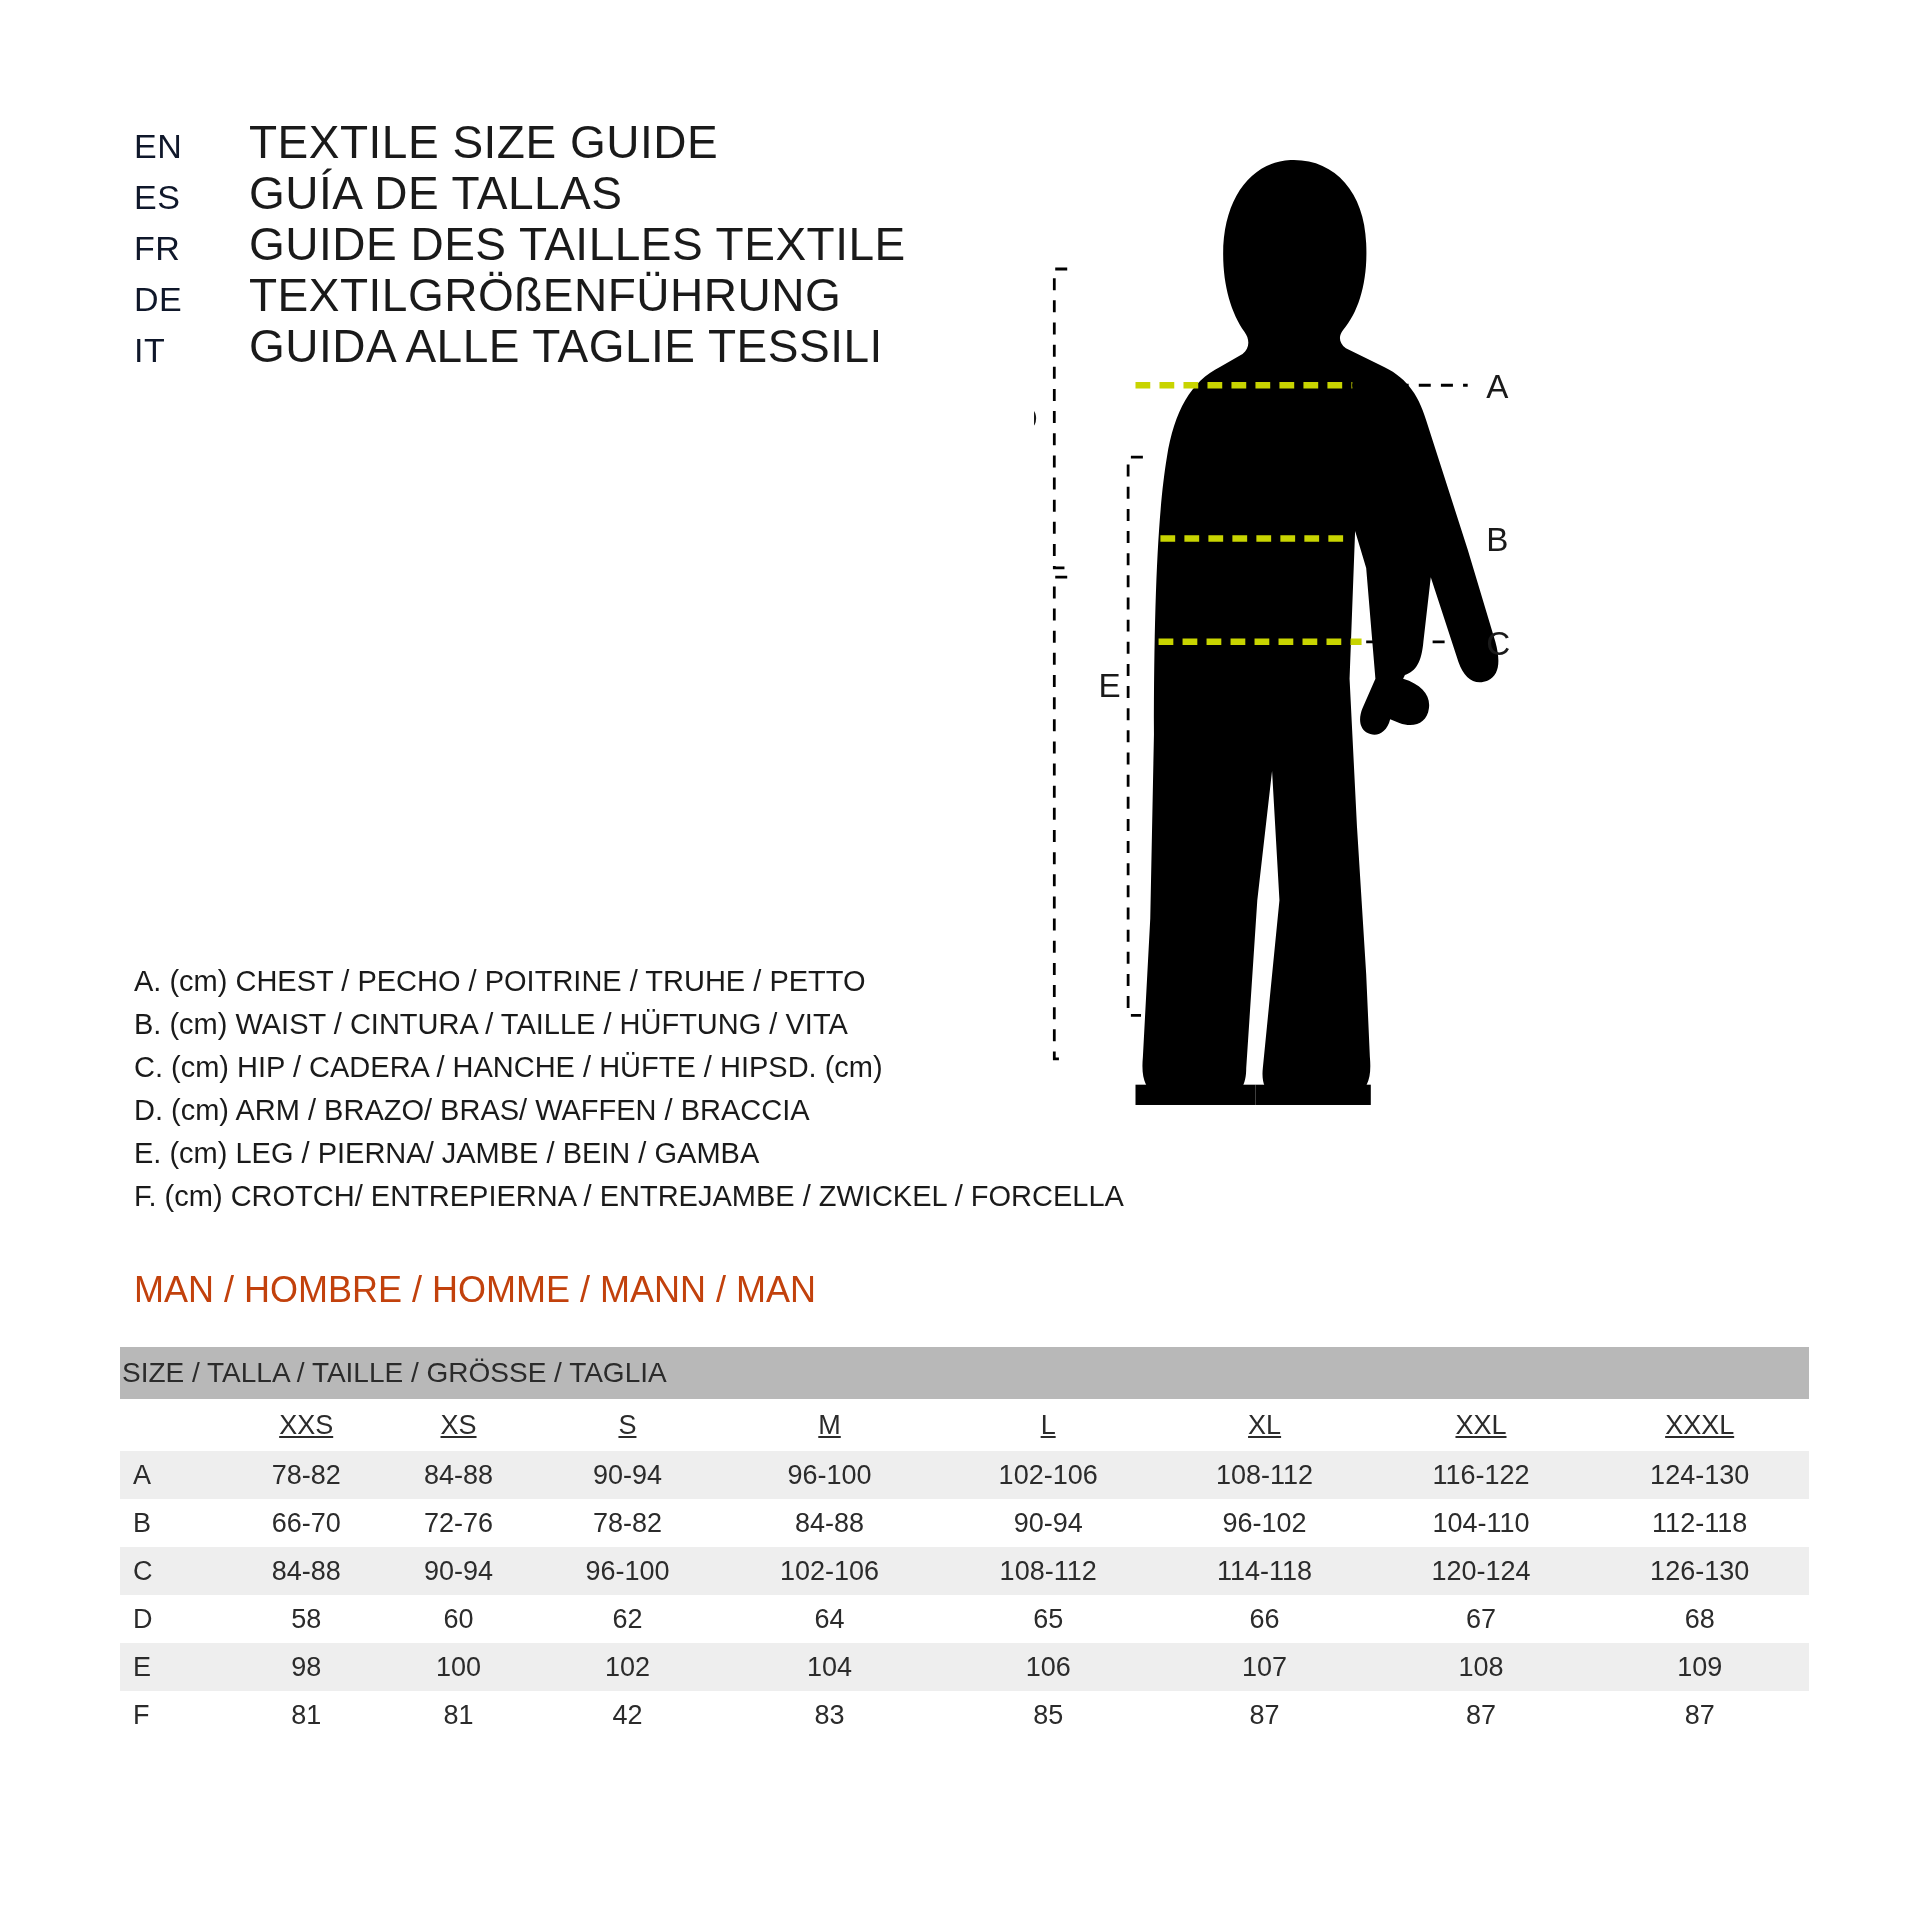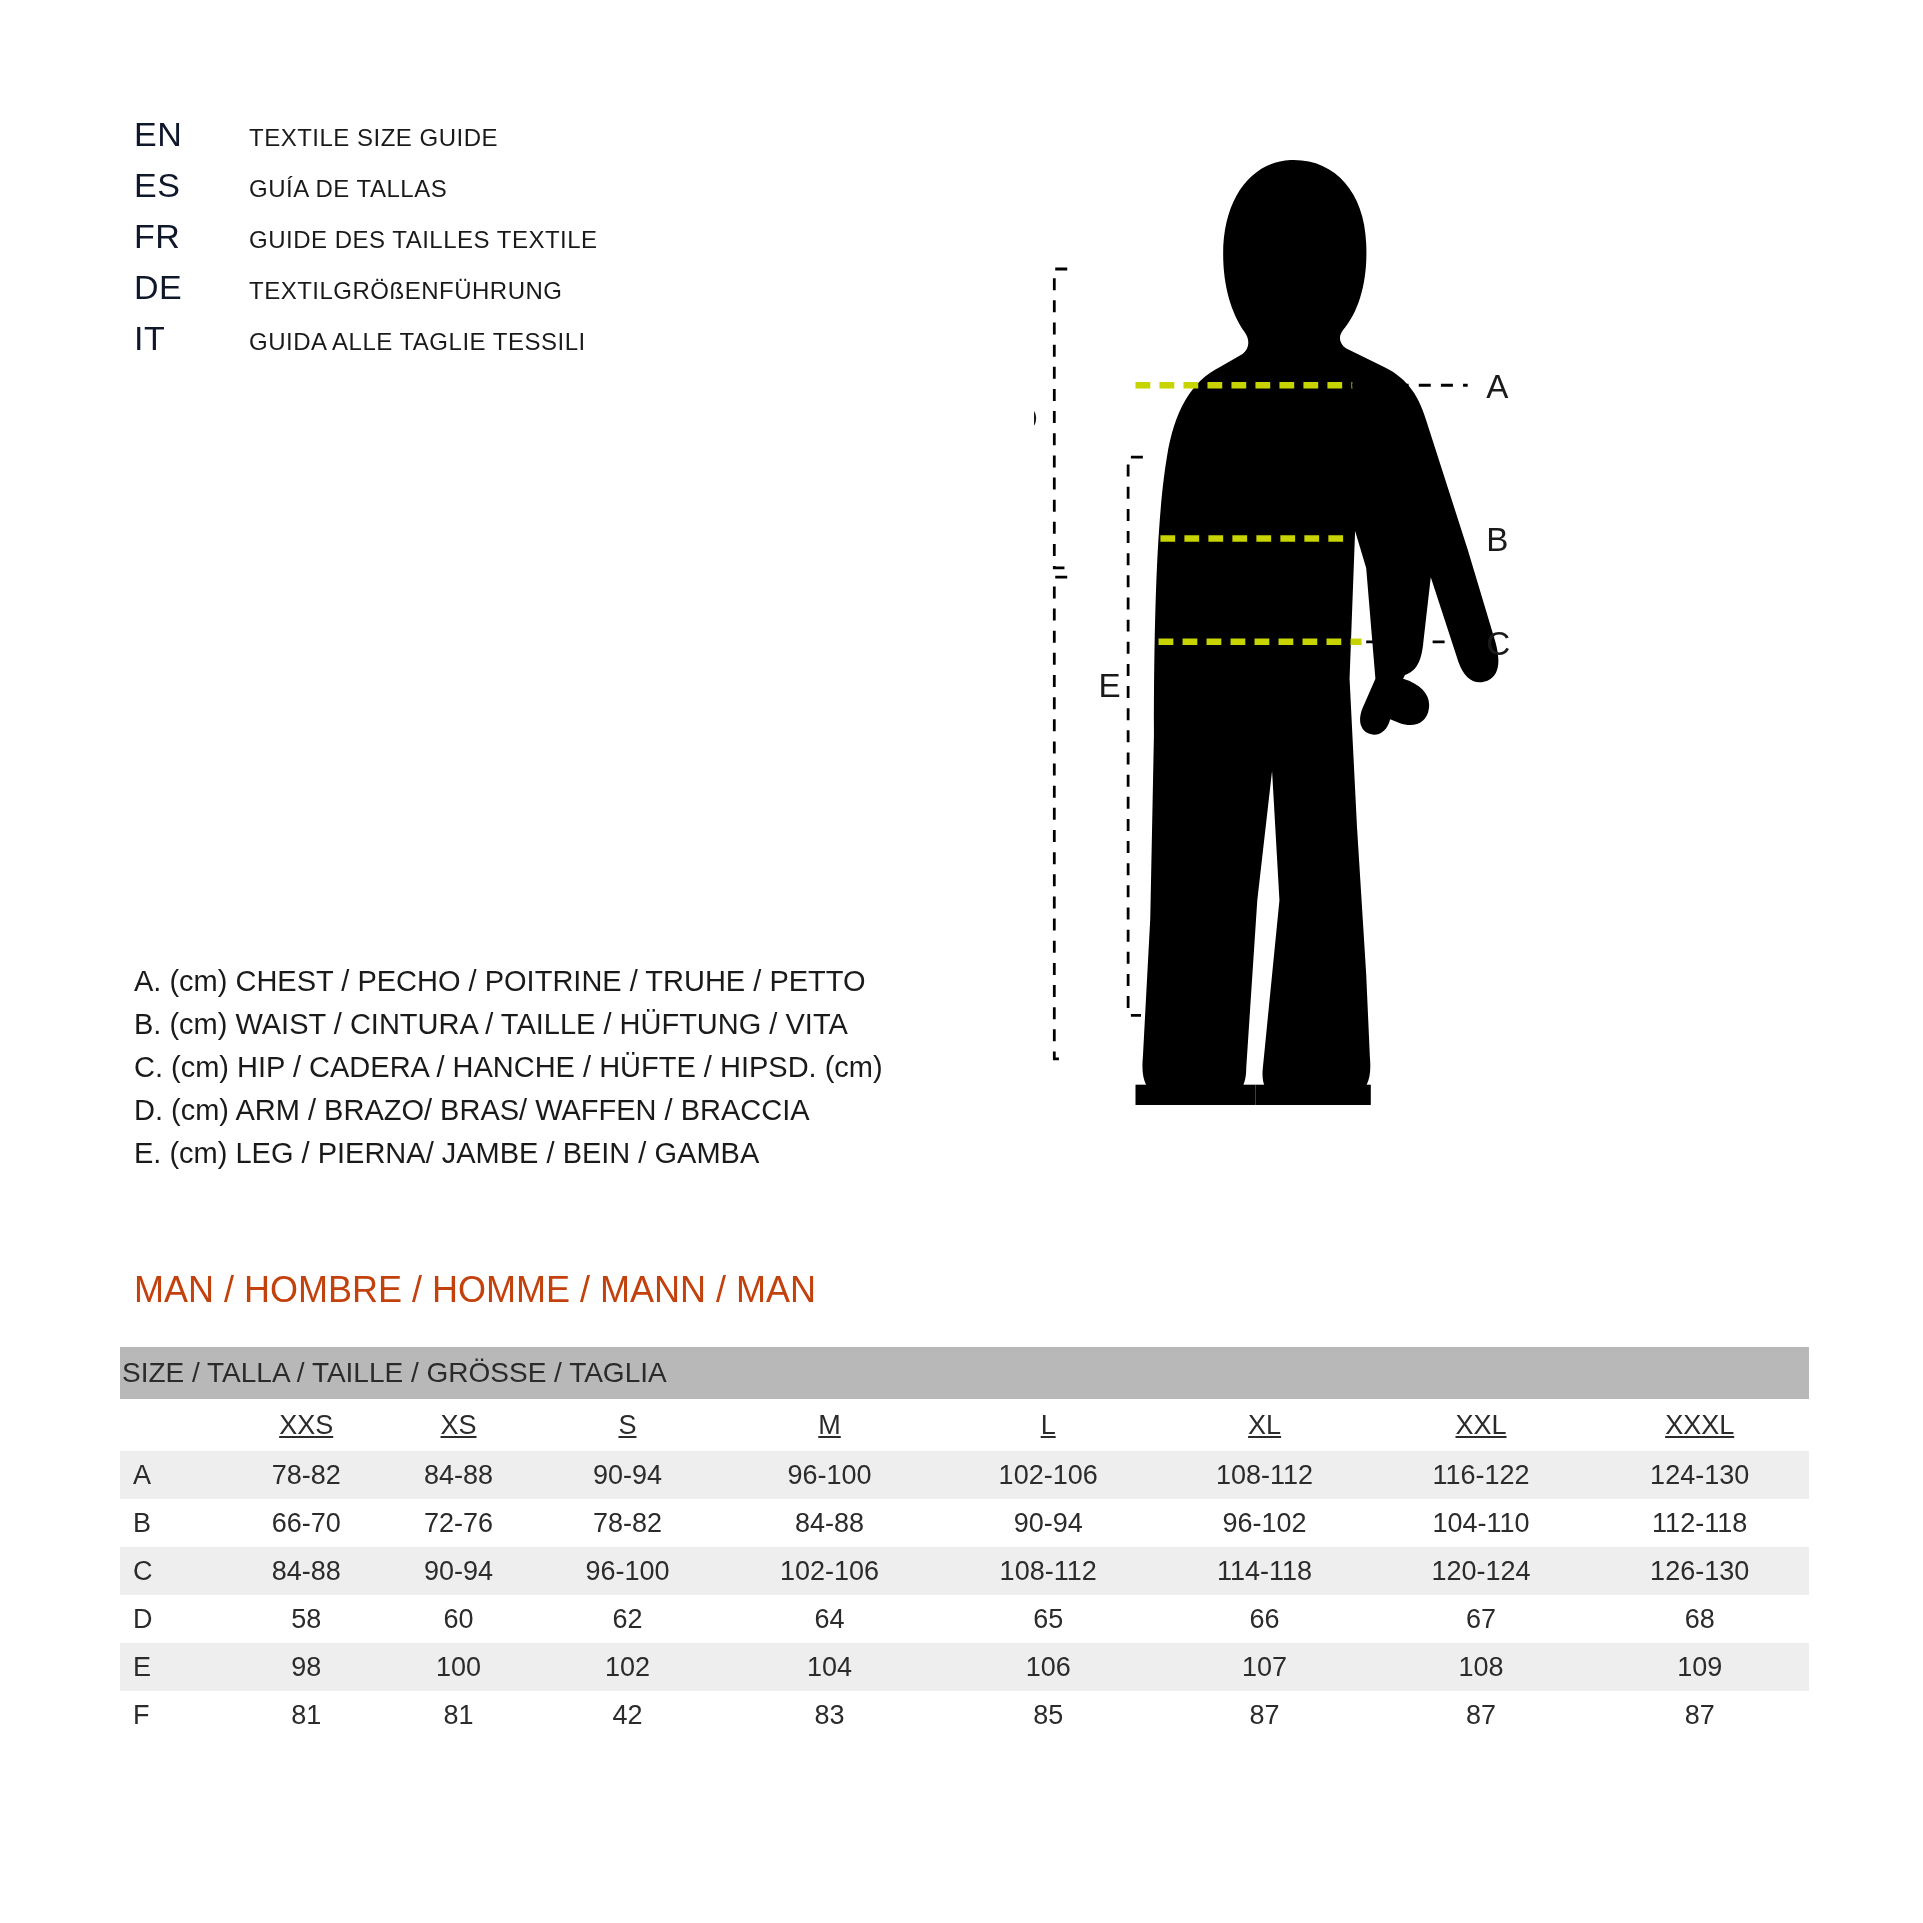--- a/index.html
+++ b/index.html
@@ -27,21 +27,21 @@
     align-items: baseline;
     height: 51px;
   }
   .title-lang {
     width: 115px;
     font-size: 34px;
     letter-spacing: 0.5px;
     color: #0f172a;
   }
   .title-text {
-    font-size: 24px;
+    font-size: 46px;
     letter-spacing: 0.5px;
     color: #1a1a1a;
   }
 
   
   .legend {
     position: absolute;
     left: 134px;
     top: 960px;
   }
@@ -138,20 +138,21 @@
     <div class="title-text">GUIDA ALLE TAGLIE TESSILI</div>
   </div>
 </div>
 
 <div class="legend">
   <div class="legend-line">A. (cm) CHEST / PECHO / POITRINE / TRUHE / PETTO</div>
   <div class="legend-line">B. (cm) WAIST / CINTURA / TAILLE / HÜFTUNG / VITA</div>
   <div class="legend-line">C. (cm) HIP / CADERA / HANCHE / HÜFTE / HIPSD. (cm)</div>
   <div class="legend-line">D. (cm) ARM / BRAZO/ BRAS/ WAFFEN / BRACCIA</div>
   <div class="legend-line">E. (cm) LEG / PIERNA/ JAMBE / BEIN / GAMBA</div>
+  <div class="legend-line">F. (cm) CROTCH/ ENTREPIERNA / ENTREJAMBE / ZWICKEL / FORCELLA</div>
 </div>
 <div class="legend-gender">MAN / HOMBRE / HOMME / MANN / MAN</div>
 
 <div class="figure-area">
   <svg width="812" height="1126" viewBox="0 0 880 1220" xmlns="http://www.w3.org/2000/svg">
 
     <g>
       <path fill="#000000" d="
         M 175,180
         C 175,120 205,80 248,78

